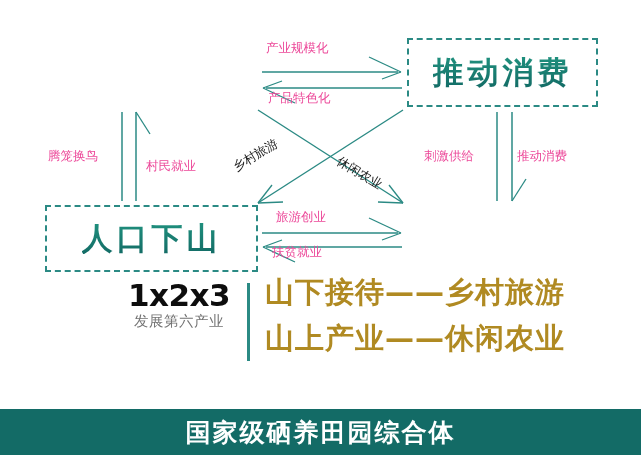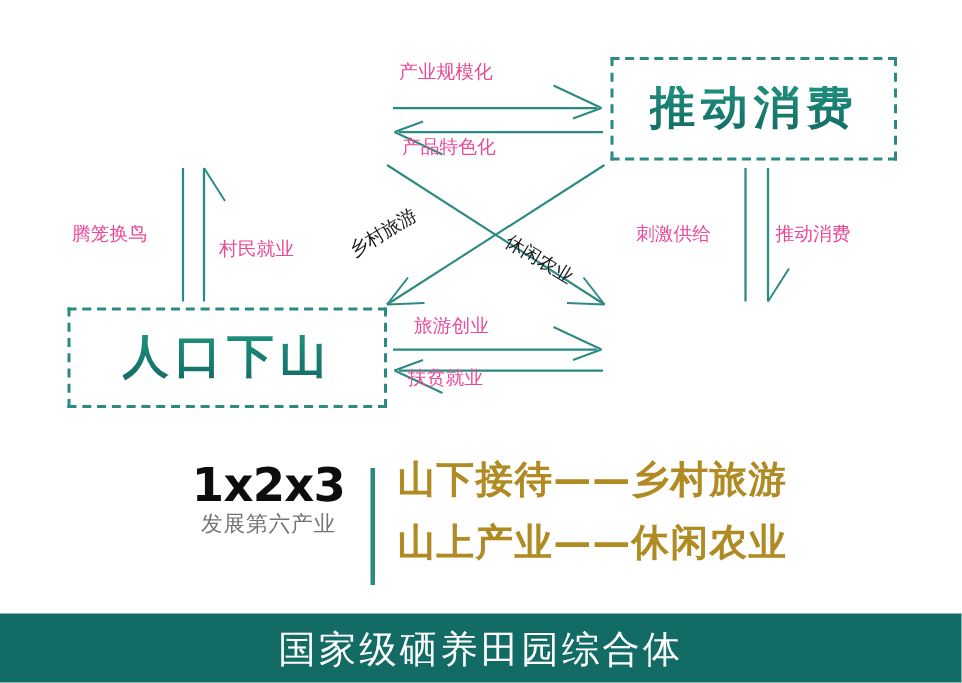--- a/index.html
+++ b/index.html
@@ -64,21 +64,21 @@
     font-size:12.5px;
     color:#1b1b1b;
     white-space:nowrap;
     line-height:1;
   }
   #lbl-rural{left:234px;top:162px;transform:rotate(-31deg);transform-origin:left center;}
   #lbl-leisure{left:338px;top:154px;transform:rotate(31deg);transform-origin:left center;}
 
   
   #slogan{
-    position:absolute;left:0;top:308px;width:641px;height:88px;
+    position:absolute;left:0;top:279px;width:641px;height:88px;
   }
   #slogan-left{
     position:absolute;left:118px;top:0;width:122px;text-align:center;
   }
   #slogan-num{
     font-family:"DejaVu Sans","Liberation Sans",sans-serif;
     font-weight:700;font-size:31px;color:#0d0d0d;line-height:1.05;
     letter-spacing:-0.5px;
   }
   #slogan-sub{
@@ -86,34 +86,34 @@
     font-size:14.5px;color:#737373;line-height:1;margin-top:2px;
     letter-spacing:0.5px;
   }
   #slogan-divider{
     position:absolute;left:247px;top:4px;width:3px;height:78px;
     background:#2b8a84;
   }
   #slogan-right{position:absolute;left:265px;top:-1px;}
   .slogan-line{
     font-family:"DejaVu Sans","Liberation Sans",sans-serif;
-    font-weight:700;font-size:25px;color:#b08a22;
+    font-weight:700;font-size:29px;color:#b08a22;
     line-height:1;letter-spacing:1px;white-space:nowrap;
   }
   .slogan-line + .slogan-line{margin-top:17px;}
 
   
   #banner{
     position:absolute;left:0;top:409px;width:641px;height:46px;
     background:#136b66;
     display:flex;align-items:center;justify-content:center;
   }
   #banner-text{
     font-family:"DejaVu Sans","Liberation Sans",sans-serif;
-    font-weight:400;font-size:25px;color:#ffffff;
+    font-weight:700;font-size:25px;color:#ffffff;
     letter-spacing:2px;white-space:nowrap;line-height:1;
   }
 </style>
 </head>
 <body>
 
 <div id="stage">
 
   <svg id="wires" viewBox="0 0 641 455">
     <defs>

